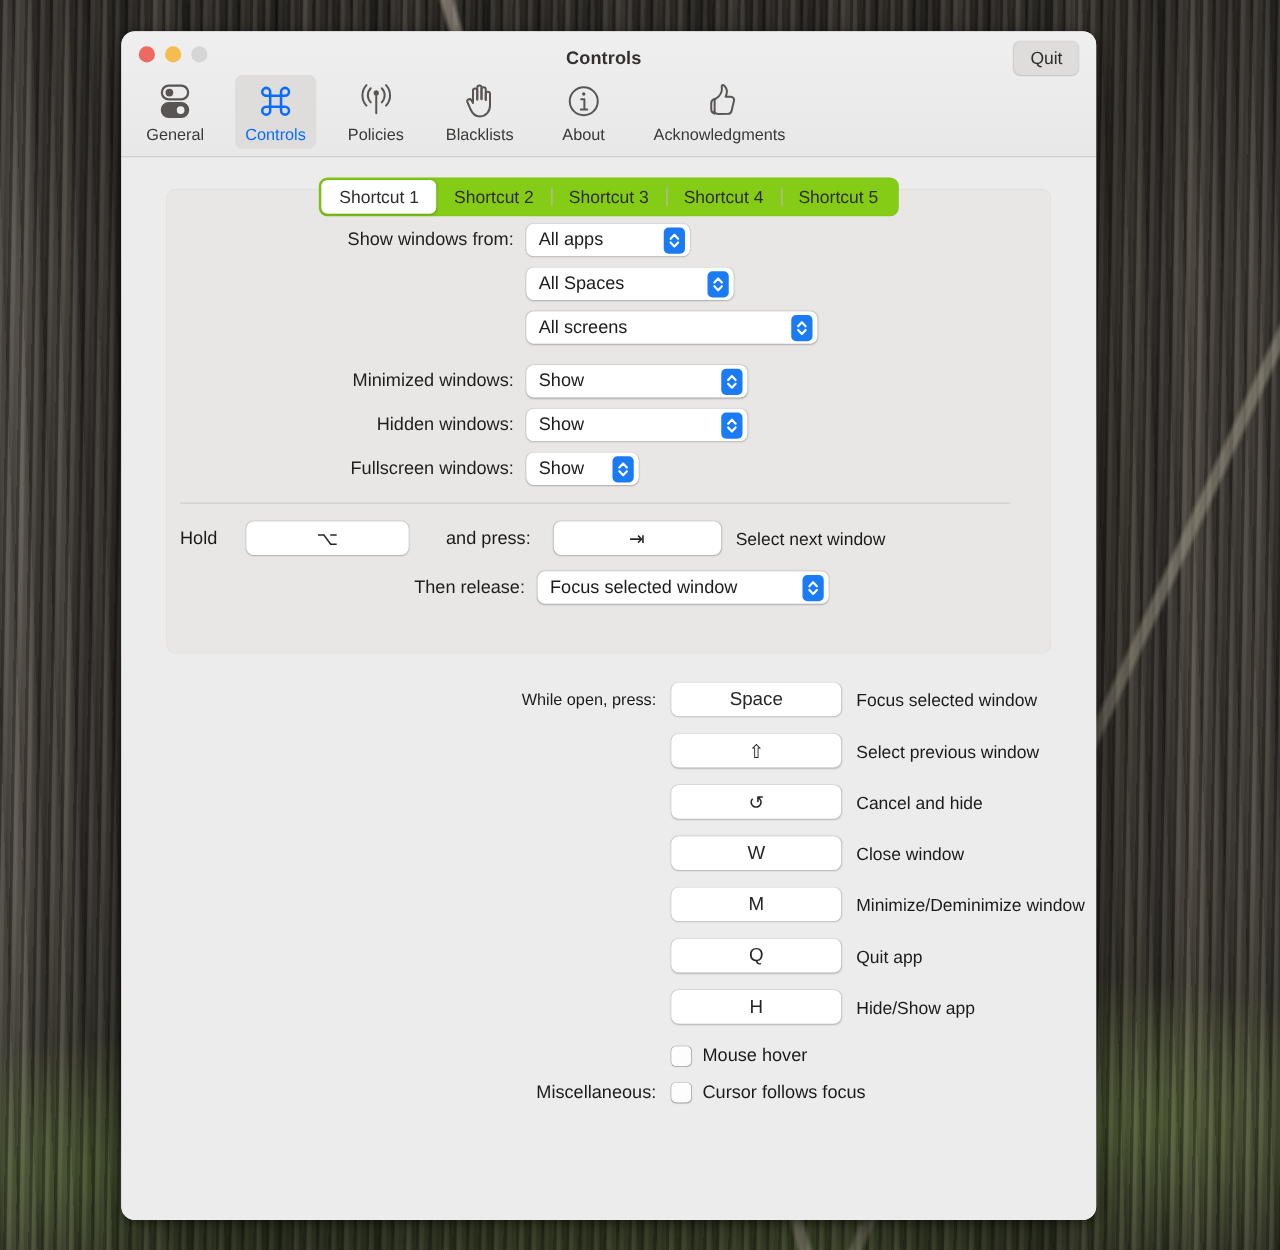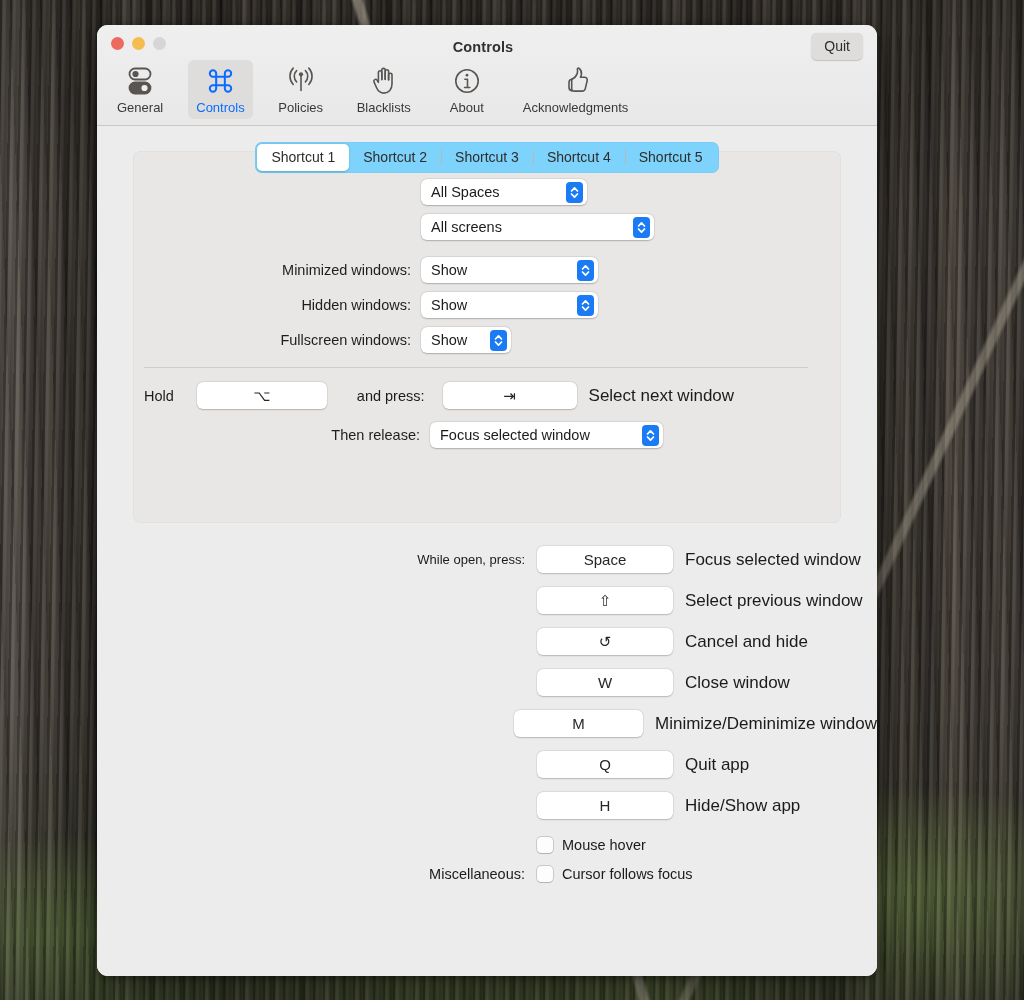--- a/index.html
+++ b/index.html
@@ -171,21 +171,21 @@
   
   .tabbar-wrap {
     display: flex;
     justify-content: center;
     position: relative;
     z-index: 3;
     margin-top: 16px;
   }
   .tabbar {
     display: flex;
-    background: #7dd3fc;
+    background: #84cc16;
     border-radius: 7px;
     padding: 2px;
     box-shadow: inset 0 0 0 .5px rgba(0,0,0,.06);
   }
   .tab {
     font-size: 14px;
     color: #2f2d2b;
     padding: 5px 14px 6px;
     border-radius: 5px;
     position: relative;
@@ -289,21 +289,21 @@
     font-size: 15px;
     color: #282624;
     box-shadow: 0 .5px 1.5px rgba(0,0,0,.2), 0 0 0 .5px rgba(0,0,0,.07);
     cursor: default;
   }
   .keyfield.kf-hold  { width: 130px; }
   .keyfield.kf-press { width: 134px; }
   .keyfield.kf-list  { width: 136px; }
 
   .desc {
-    font-size: 17px;
+    font-size: 14px;
     color: #1d1b1a;
     padding-left: 12px;
     white-space: nowrap;
   }
 
   .hold-row {
     display: flex;
     align-items: center;
     padding-left: 11px;
     margin-top: 14px;
@@ -471,20 +471,32 @@
         <div class="tab active">Shortcut 1</div>
         <div class="tab">Shortcut 2</div>
         <div class="tab">Shortcut 3</div>
         <div class="tab">Shortcut 4</div>
         <div class="tab">Shortcut 5</div>
       </div>
     </div>
 
     <div class="groupbox">
 
+      <div class="row">
+        <div class="row-label lbl-w">Show windows from:</div>
+        <div class="popup w-allapps">
+          <span class="pv">All apps</span>
+          <span class="chev">
+            <svg width="9" height="13" viewBox="0 0 9 13" fill="none" stroke="#fff" stroke-width="1.7" stroke-linecap="round" stroke-linejoin="round">
+                <path d="M1.5 5 4.5 1.8 7.5 5"></path>
+                <path d="M1.5 8 4.5 11.2 7.5 8"></path>
+              </svg>
+          </span>
+        </div>
+      </div>
 
       <div class="row">
         <div class="row-label lbl-w"></div>
         <div class="popup w-spaces">
           <span class="pv">All Spaces</span>
           <span class="chev">
             <svg width="9" height="13" viewBox="0 0 9 13" fill="none" stroke="#fff" stroke-width="1.7" stroke-linecap="round" stroke-linejoin="round">
                 <path d="M1.5 5 4.5 1.8 7.5 5"></path>
                 <path d="M1.5 8 4.5 11.2 7.5 8"></path>
               </svg>

